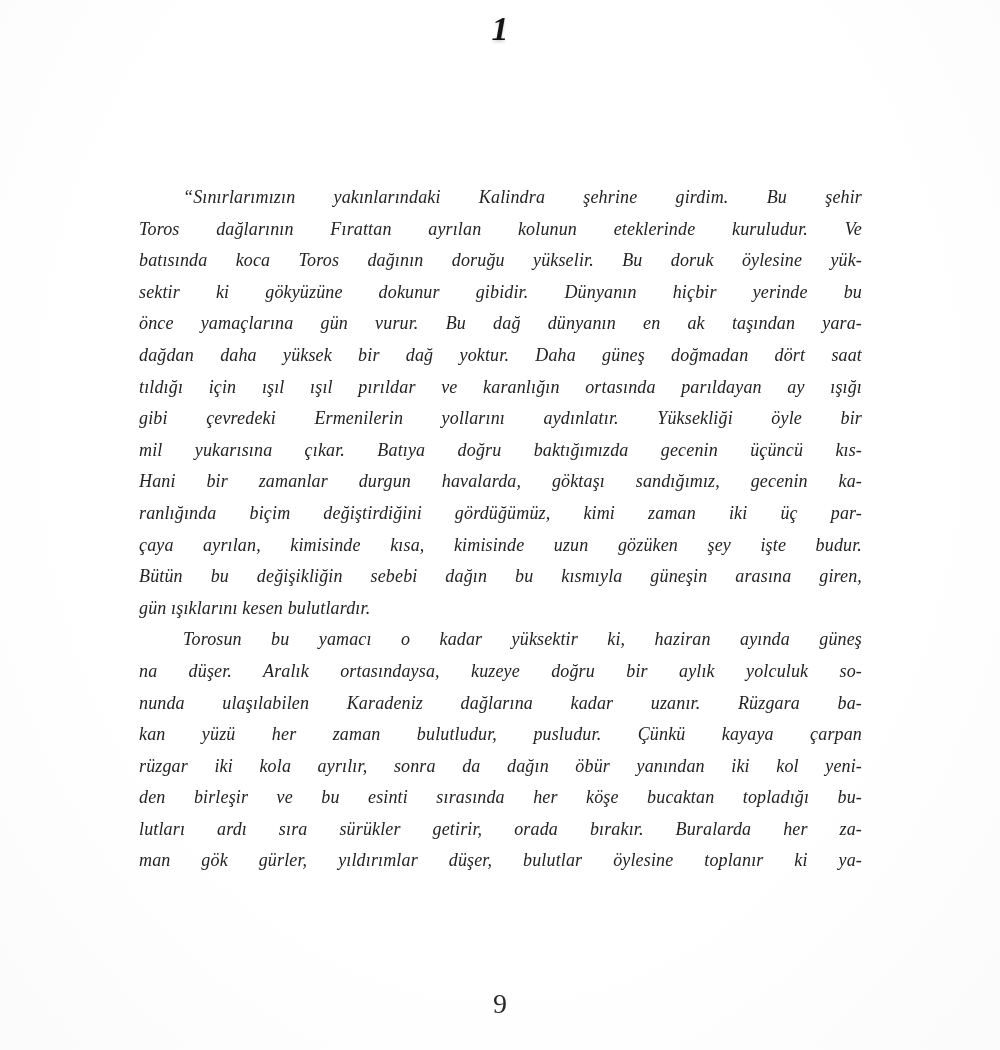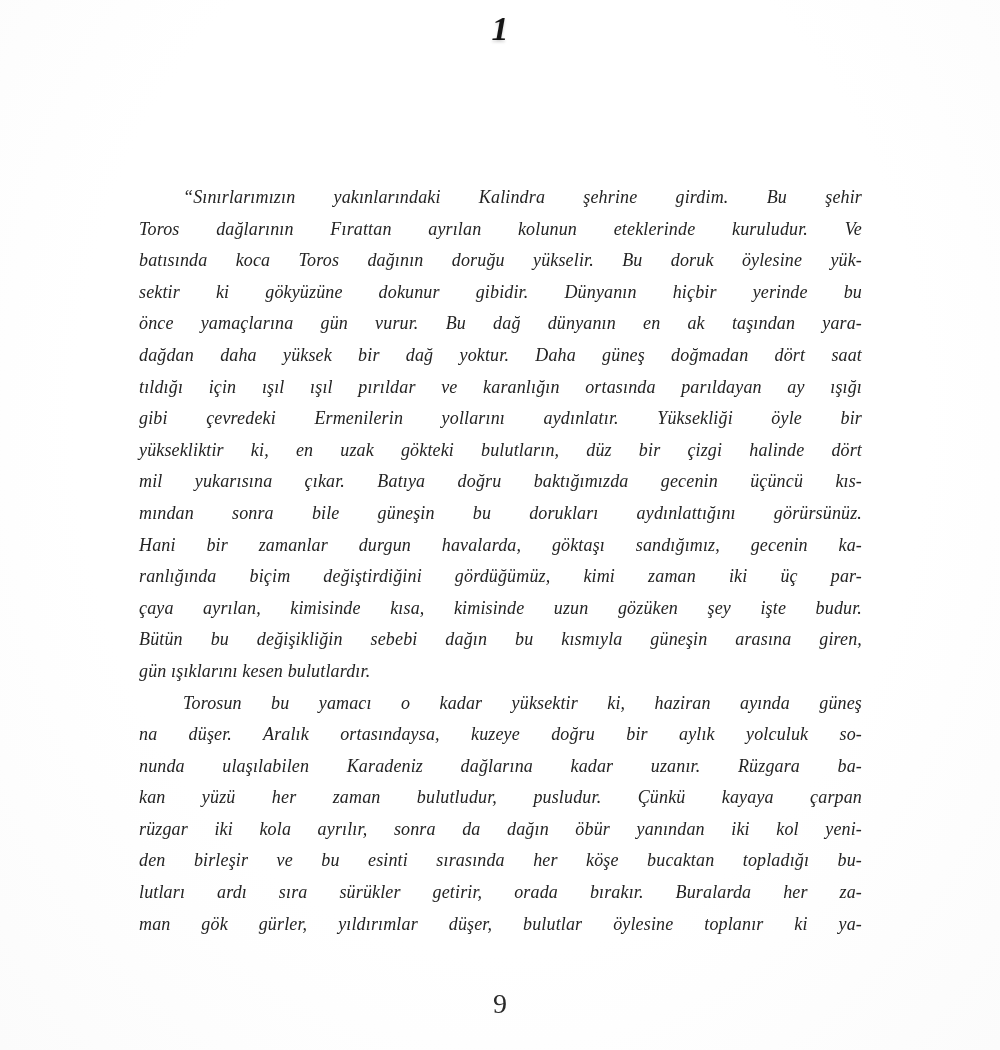--- a/index.html
+++ b/index.html
@@ -74,23 +74,21 @@
 
     <div class="paragraph">
       <div class="line indent">“Sınırlarımızın yakınlarındaki Kalindra şehrine girdim. Bu şehir</div>
       <div class="line">Toros dağlarının Fırattan ayrılan kolunun eteklerinde kuruludur. Ve</div>
       <div class="line">batısında koca Toros dağının doruğu yükselir. Bu doruk öylesine yük-</div>
       <div class="line">sektir ki gökyüzüne dokunur gibidir. Dünyanın hiçbir yerinde bu</div>
       <div class="line">önce yamaçlarına gün vurur. Bu dağ dünyanın en ak taşından yara-</div>
       <div class="line">dağdan daha yüksek bir dağ yoktur. Daha güneş doğmadan dört saat</div>
       <div class="line">tıldığı için ışıl ışıl pırıldar ve karanlığın ortasında parıldayan ay ışığı</div>
       <div class="line">gibi çevredeki Ermenilerin yollarını aydınlatır. Yüksekliği öyle bir</div>
-      <div class="line">yüksekliktir ki, en uzak gökteki bulutların, düz bir çizgi halinde dört</div>
       <div class="line">mil yukarısına çıkar. Batıya doğru baktığımızda gecenin üçüncü kıs-</div>
-      <div class="line">mından sonra bile güneşin bu dorukları aydınlattığını görürsünüz.</div>
       <div class="line">Hani bir zamanlar durgun havalarda, göktaşı sandığımız, gecenin ka-</div>
       <div class="line">ranlığında biçim değiştirdiğini gördüğümüz, kimi zaman iki üç par-</div>
       <div class="line">çaya ayrılan, kimisinde kısa, kimisinde uzun gözüken şey işte budur.</div>
       <div class="line">Bütün bu değişikliğin sebebi dağın bu kısmıyla güneşin arasına giren,</div>
       <div class="line para-last">gün ışıklarını kesen bulutlardır.</div>
     </div>
 
     <div class="paragraph">
       <div class="line indent">Torosun bu yamacı o kadar yüksektir ki, haziran ayında güneş</div>
       <div class="line">na düşer. Aralık ortasındaysa, kuzeye doğru bir aylık yolculuk so-</div>

